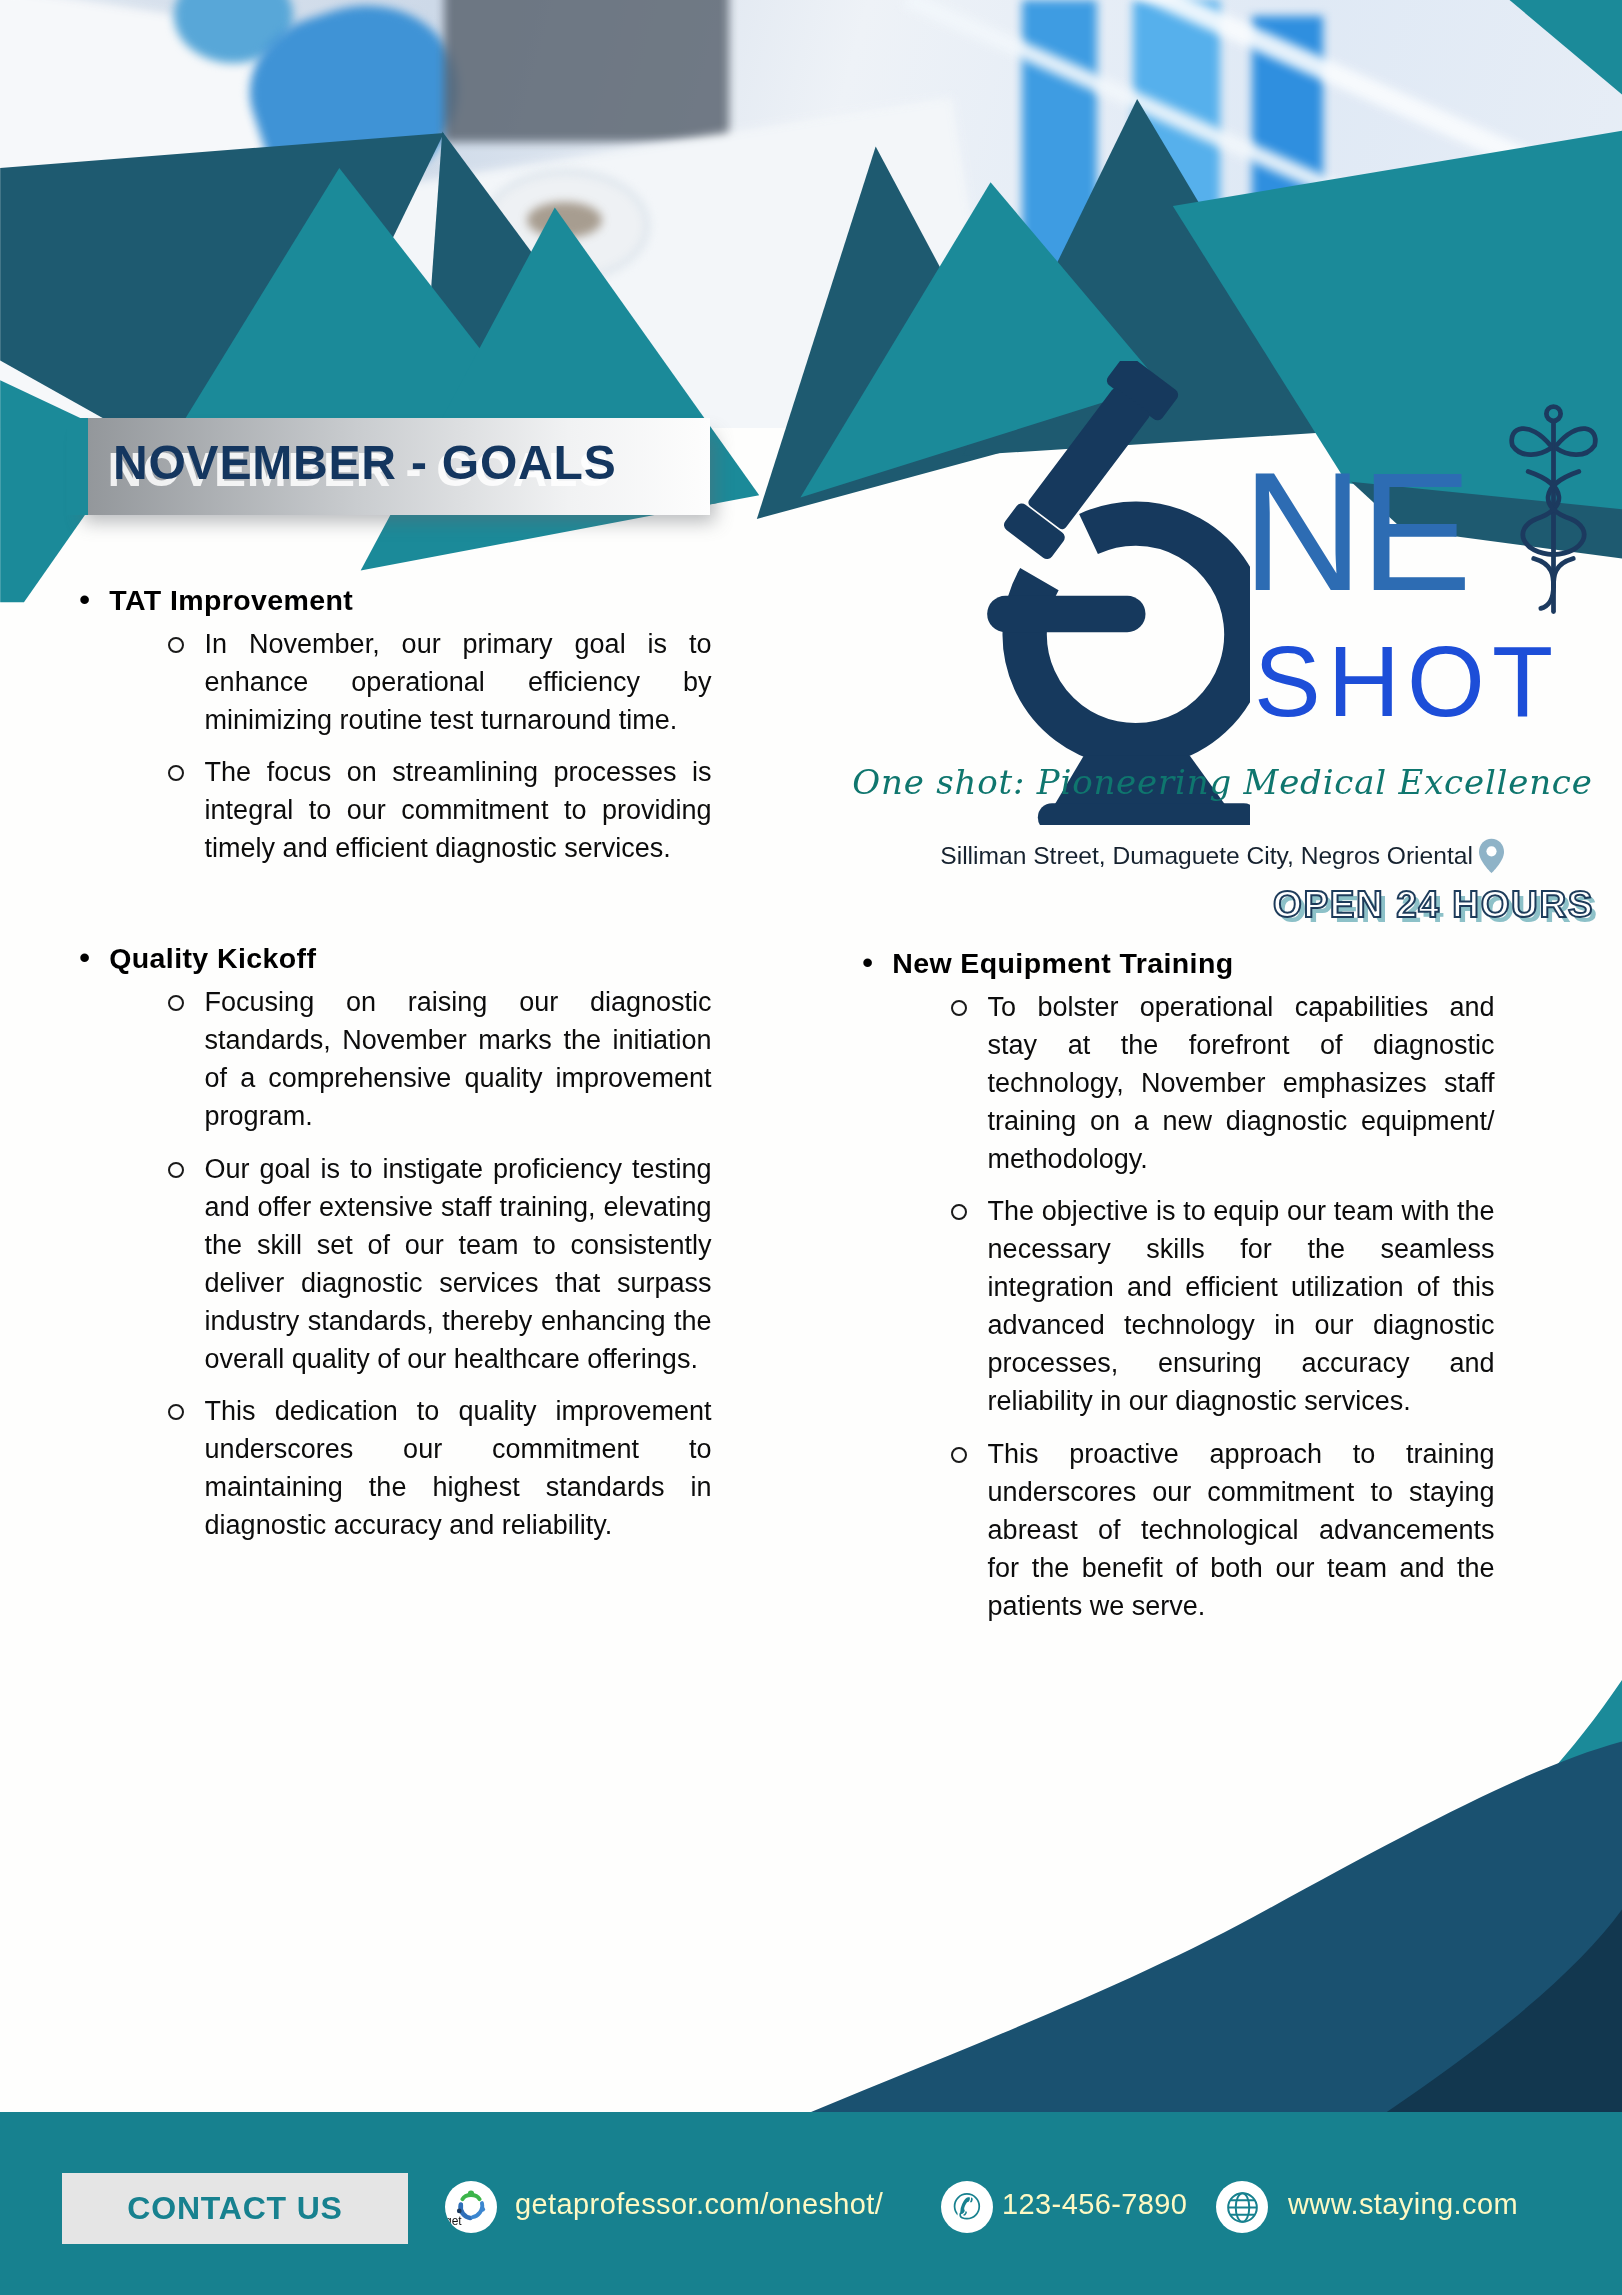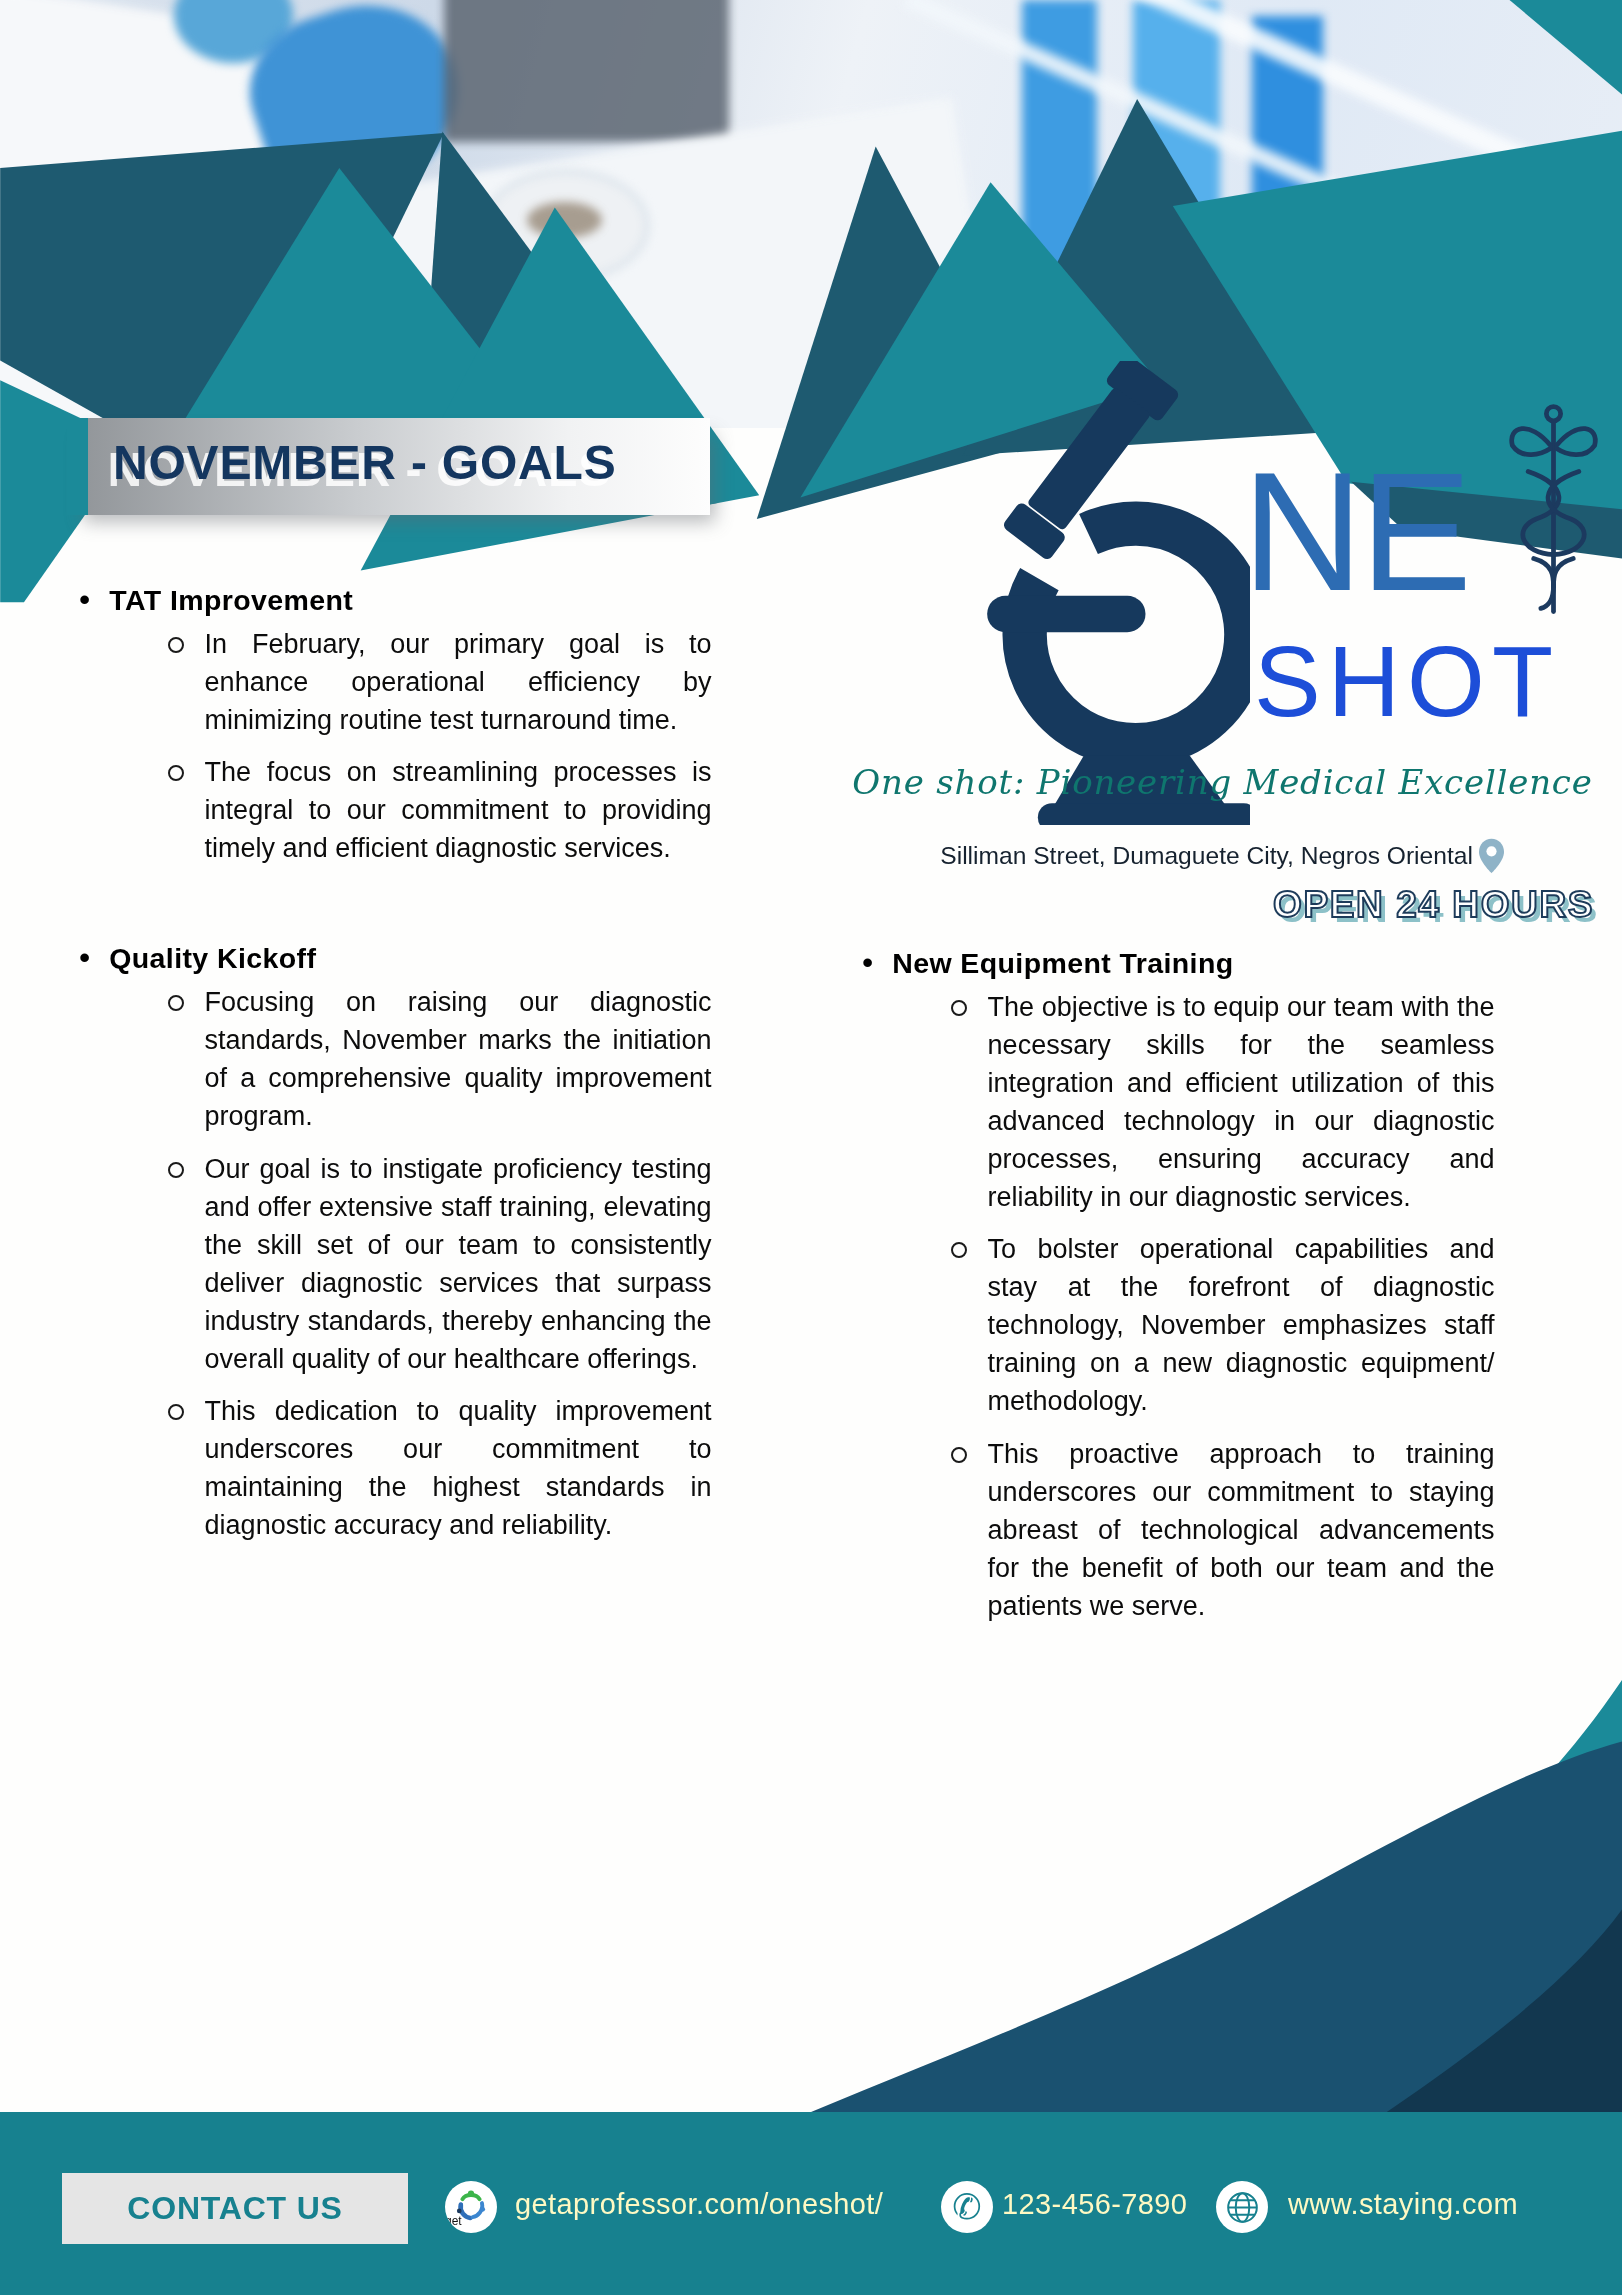--- a/index.html
+++ b/index.html
@@ -165,21 +165,21 @@
 
   <div class="col col-left">
     <div class="goal-group">
       <div class="goal-head">
         <span class="dot">•</span>
         <span class="ht">TAT Improvement</span>
       </div>
       <div class="points">
         <div class="point">
           <span class="ring"></span>
-          <span class="pt-text">In February, our primary goal is to enhance operational efficiency by minimizing routine test turnaround time.</span>
+          <span class="pt-text">In November, our primary goal is to enhance operational efficiency by minimizing routine test turnaround time.</span>
         </div>
         <div class="point">
           <span class="ring"></span>
           <span class="pt-text">The focus on streamlining processes is integral to our commitment to providing timely and efficient diagnostic services.</span>
         </div>
       </div>
     </div>
     <div class="goal-group">
       <div class="goal-head">
         <span class="dot">•</span>
@@ -204,25 +204,25 @@
 
   <div class="col col-right">
     <div class="goal-group">
       <div class="goal-head">
         <span class="dot">•</span>
         <span class="ht">New Equipment Training</span>
       </div>
       <div class="points">
         <div class="point">
           <span class="ring"></span>
+          <span class="pt-text">To bolster operational capabilities and stay at the forefront of diagnostic technology, November emphasizes staff training on a new diagnostic equipment/ methodology.</span>
+        </div>
+        <div class="point">
+          <span class="ring"></span>
           <span class="pt-text">The objective is to equip our team with the necessary skills for the seamless integration and efficient utilization of this advanced technology in our diagnostic processes, ensuring accuracy and reliability in our diagnostic services.</span>
-        </div>
-        <div class="point">
-          <span class="ring"></span>
-          <span class="pt-text">To bolster operational capabilities and stay at the forefront of diagnostic technology, November emphasizes staff training on a new diagnostic equipment/ methodology.</span>
         </div>
         <div class="point">
           <span class="ring"></span>
           <span class="pt-text">This proactive approach to training underscores our commitment to staying abreast of technological advancements for the benefit of both our team and the patients we serve.</span>
         </div>
       </div>
     </div>
   </div>
 
   <svg class="waves" width="1623" height="475" viewBox="0 0 2048 600">

